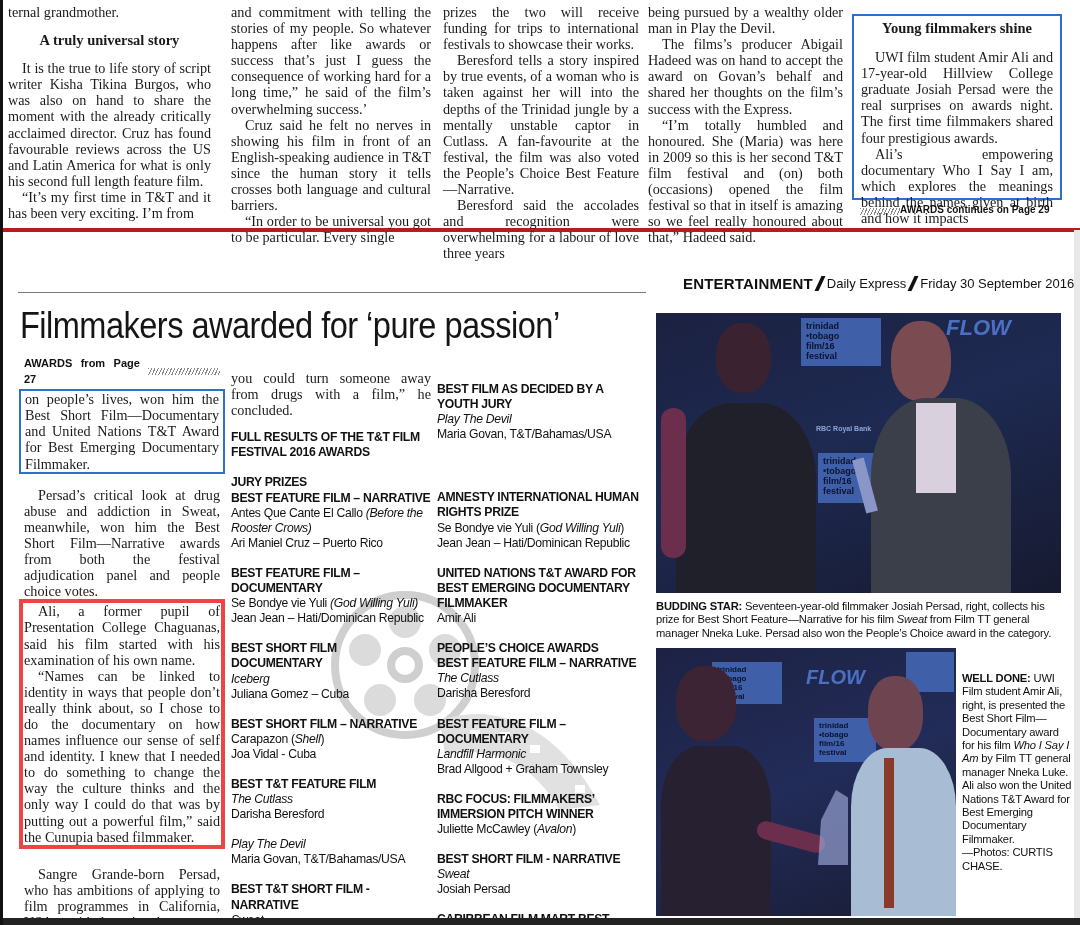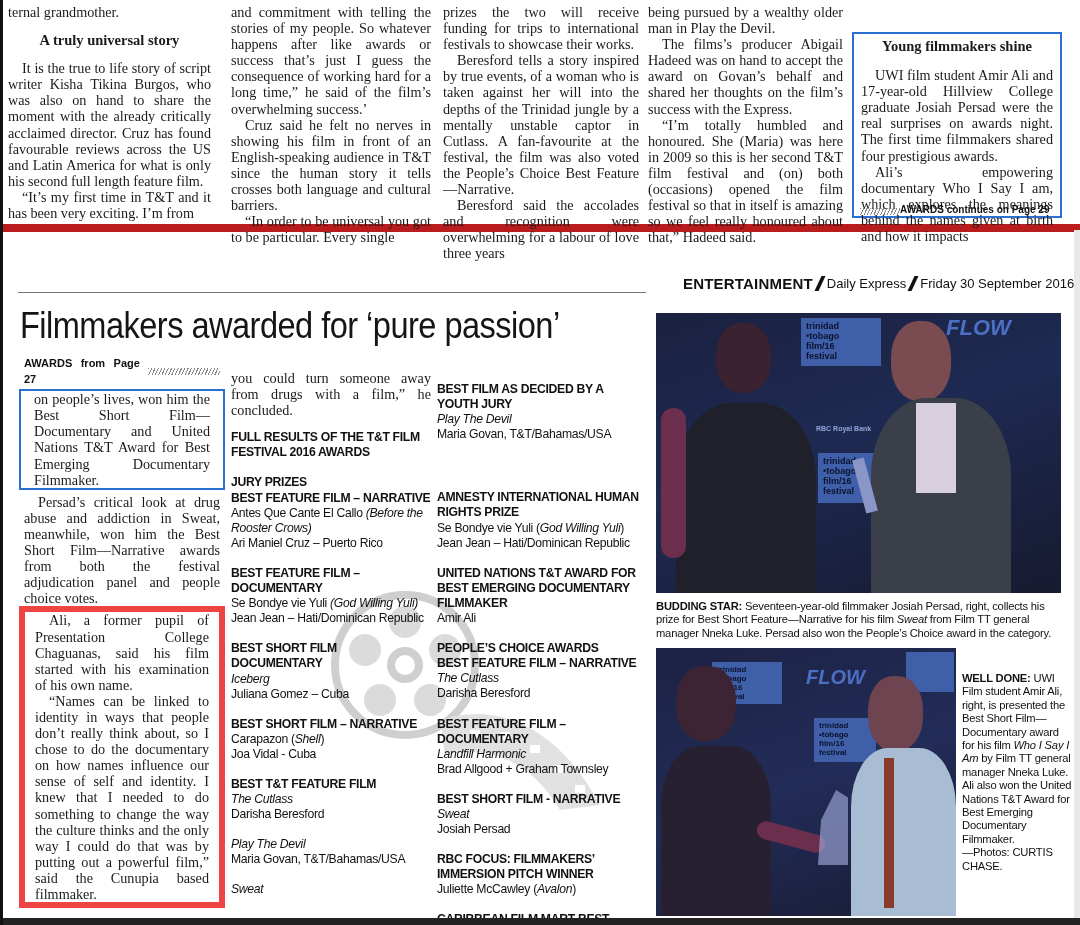--- a/index.html
+++ b/index.html
@@ -1,37 +1,37 @@
 <!DOCTYPE html>
 <html><head>
 <meta charset="utf-8">
 <style>
   *{box-sizing:border-box;margin:0;padding:0}
   html,body{width:1080px;height:925px;overflow:hidden;background:#111}
   .page{position:absolute;left:0;top:0;width:1080px;height:925px;background:#fff}
   .frame-l{position:absolute;left:0;top:0;width:3px;height:925px;background:#111}
-  .top-clip{position:absolute;left:3px;top:0;width:1077px;height:232px;background:#fff;border-bottom:8px solid #b91c1c}
+  .top-clip{position:absolute;left:3px;top:0;width:1077px;height:232px;background:#fff;border-bottom:4px solid #b91c1c}
   .serif{font-family:"Liberation Serif","DejaVu Serif",serif;font-size:14.2px;line-height:16.1px;color:#1a1a1a;text-align:justify}
   .serif p{text-indent:14px}
   .serif p.noind{text-indent:0}
   .col{position:absolute}
   .subhead{font-family:"Liberation Serif",serif;font-weight:bold;font-size:14.5px;text-align:center;margin:12px 0 12px;text-indent:0!important}
-  .sidebar-box{position:absolute;left:852px;top:32px;width:210px;height:186px;border:2px solid #2a6fd1;padding:2px 7px}
+  .sidebar-box{position:absolute;left:852px;top:14px;width:210px;height:186px;border:2px solid #2a6fd1;padding:2px 7px}
   .sidebar-box .subhead{margin:2px 0 13px}
   .continues{position:absolute;left:860px;top:204px;width:210px;font-family:"Liberation Sans",sans-serif;font-weight:bold;font-size:10px;color:#111;display:flex;align-items:flex-end;gap:0}
   .hatch{display:inline-block;width:40px;height:7px;background:repeating-linear-gradient(115deg,#888 0 1px,transparent 1px 3px)}
   .folio{position:absolute;left:683px;top:272px;font-family:"Liberation Sans",sans-serif;font-size:13px;color:#111;display:flex;align-items:center;white-space:nowrap}
   .folio .sect{font-weight:700;font-size:15px;letter-spacing:0.2px}
   .folio .slash{display:inline-block;width:4px;height:15px;background:#111;transform:skewX(-25deg);margin:0 5px}
   .folio .num{font-weight:900;font-size:19px}
   .rule-top{position:absolute;left:18px;top:292px;width:628px;height:1px;background:#777}
   .headline{position:absolute;left:20px;top:305px;font-family:"Liberation Sans","DejaVu Sans",sans-serif;font-size:37px;letter-spacing:-0.6px;color:#151515;transform:scaleX(0.88);transform-origin:left top;white-space:nowrap}
   .jump{font-family:"Liberation Sans",sans-serif;font-weight:bold;font-size:11px;color:#111;display:flex;align-items:center;gap:8px;margin-bottom:2px}
-  .box-blue{border:2px solid #2a6fd1;padding:0 13px;margin:0 -5px 4px -5px}
-  .box-red{border:6px solid #ef4444;padding:0 10px;margin:0 -5px 17px -5px}
+  .box-blue{border:2px solid #2a6fd1;padding:0 4px;margin:0 -5px 13px -5px}
+  .box-red{border:4px solid #ef4444;padding:0 1px;margin:0 -5px 17px -5px}
   .results{font-family:"Liberation Sans","DejaVu Sans",sans-serif;font-size:12.2px;line-height:15.1px;color:#111;letter-spacing:-0.3px}
   .results .blk{margin-bottom:15px}
   .results .hd{font-weight:bold;text-transform:uppercase}
   .results .it{font-style:italic}
   .photo{position:absolute;overflow:hidden}
   .cap{position:absolute;font-family:"Liberation Sans",sans-serif;font-size:11.2px;line-height:13.4px;color:#111;letter-spacing:-0.2px}
   .cap b{font-weight:bold}
   .reel{position:absolute;left:320px;top:580px;width:300px;height:230px;opacity:0.35;pointer-events:none}
   .bottom-rule{position:absolute;left:3px;top:918px;width:1077px;height:7px;background:#222}
   .frame-r{position:absolute;left:1074px;top:230px;width:6px;height:695px;background:#e8e8e8}
@@ -156,20 +156,21 @@
       <div class="blk">
         <div class="hd">BEST T&amp;T FEATURE FILM</div>
         <div class="it">The Cutlass</div>
         <div>Darisha Beresford</div>
       </div>
       <div class="blk">
         <div class="it">Play The Devil</div>
         <div>Maria Govan, T&amp;T/Bahamas/USA</div>
       </div>
       <div class="blk">
+        <div class="hd">BEST T&amp;T SHORT FILM - NARRATIVE</div>
         <div class="it">Sweat</div>
 
       </div>
 
     </div>
   </div>
 
   <div class="col results" style="left:437px;top:382px;width:205px">
     <div class="blk" style="margin-bottom:48px">
       <div class="hd">BEST FILM AS DECIDED BY A YOUTH JURY</div>
@@ -190,27 +191,27 @@
 BEST FEATURE FILM – NARRATIVE</div>
       <div class="it">The Cutlass</div>
       <div>Darisha Beresford</div>
     </div>
     <div class="blk">
       <div class="hd">BEST FEATURE FILM – DOCUMENTARY</div>
       <div class="it">Landfill Harmonic</div>
       <div>Brad Allgood + Graham Townsley</div>
     </div>
     <div class="blk">
+      <div class="hd">RBC FOCUS: FILMMAKERS’ IMMERSION PITCH WINNER</div>
+      <div><span>Juliette McCawley (</span><span class="it">Avalon</span><span>)</span></div>
+    </div>
+    <div class="blk">
       <div class="hd">BEST SHORT FILM - NARRATIVE</div>
       <div class="it">Sweat</div>
       <div>Josiah Persad</div>
-    </div>
-    <div class="blk">
-      <div class="hd">RBC FOCUS: FILMMAKERS’ IMMERSION PITCH WINNER</div>
-      <div><span>Juliette McCawley (</span><span class="it">Avalon</span><span>)</span></div>
     </div>
     <div class="blk">
       <div class="hd">CARIBBEAN FILM MART BEST PROJECT AWARD</div>
 
     </div>
   </div>
 
   <div class="photo" style="left:656px;top:313px;width:405px;height:280px;background:linear-gradient(160deg,#1b2140 0%,#1e2a52 45%,#171a30 100%)">
     <div style="position:absolute;left:145px;top:5px;width:80px;height:48px;background:#3f5fa8;color:#0b1330;font:bold 9px/10px 'Liberation Sans',sans-serif;padding:3px 5px">
       <div>trinidad</div>

